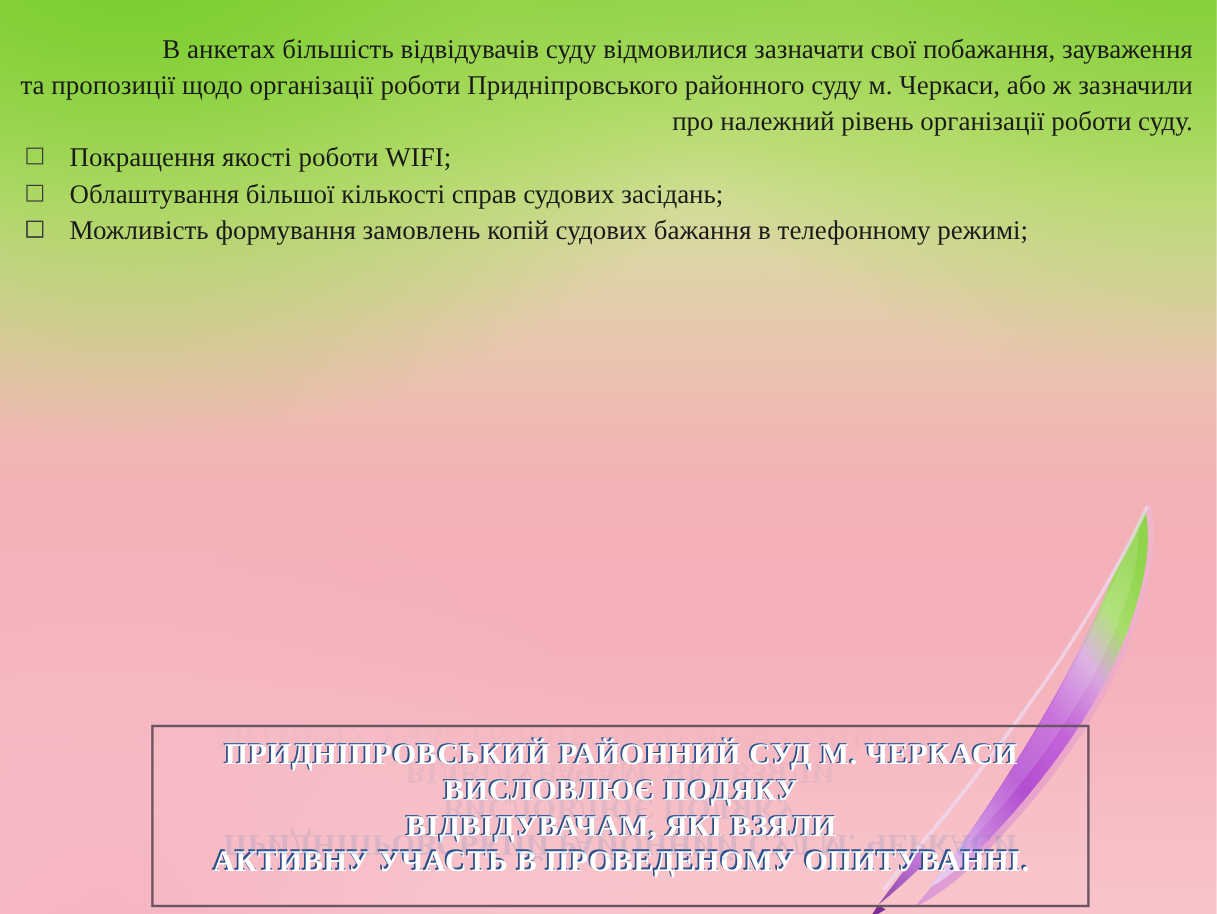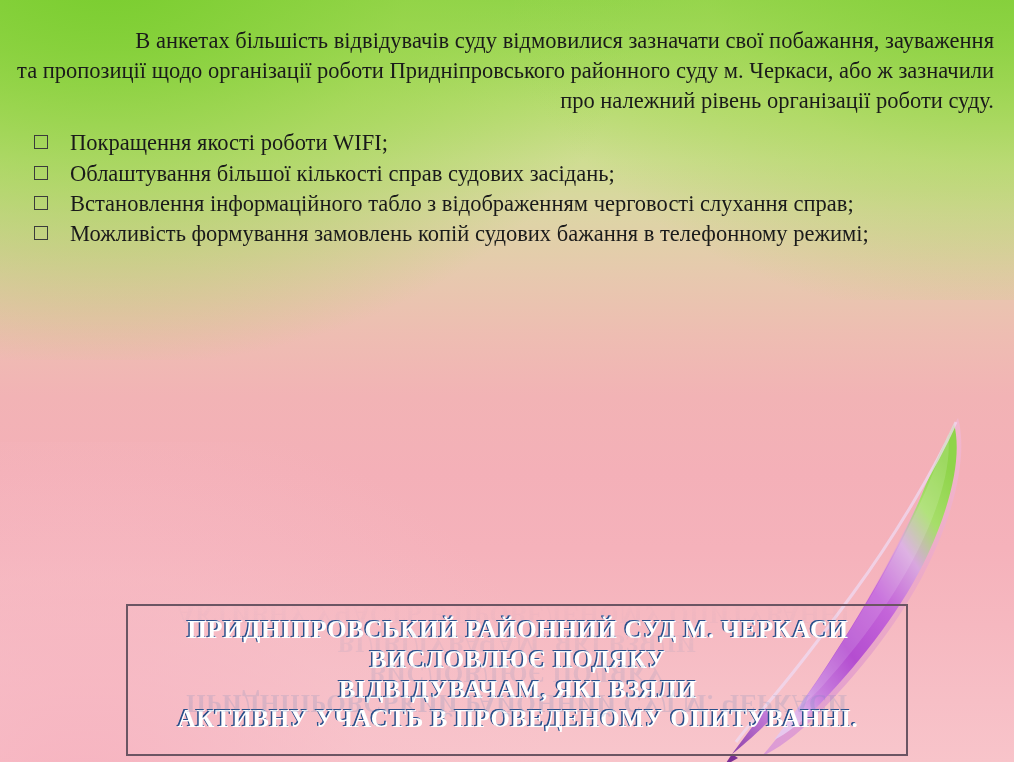--- a/index.html
+++ b/index.html
@@ -87,21 +87,21 @@
   }
   p.indent {
     text-indent: 120px;
   }
   p.indent2 {
     text-indent: 120px;
   }
 
   ul.bullets {
     list-style: none;
-    margin: 12px;
+    margin: 0;
     padding: 0;
   }
   ul.bullets li {
     position: relative;
     padding-left: 44px;
     margin: 0 0 0 0;
   }
   ul.bullets li .box {
     position: absolute;
     left: 8px;
@@ -224,21 +224,20 @@
       <li>
         <span class="box"></span>
         <span>Покращення якості роботи WIFI;</span>
       </li>
       <li>
         <span class="box"></span>
         <span>Облаштування більшої кількості справ судових засідань;</span>
       </li>
       <li>
         <span class="box"></span>
-        <span>Встановлення інформаційного табло з відображенням черговості слухання справ;</span>
       </li>
       <li>
         <span class="box"></span>
         <span>Можливість формування замовлень копій судових бажання в телефонному режимі;</span>
       </li>
     </ul>
 
     <div class="gap-mid"></div>
 
   </div>

